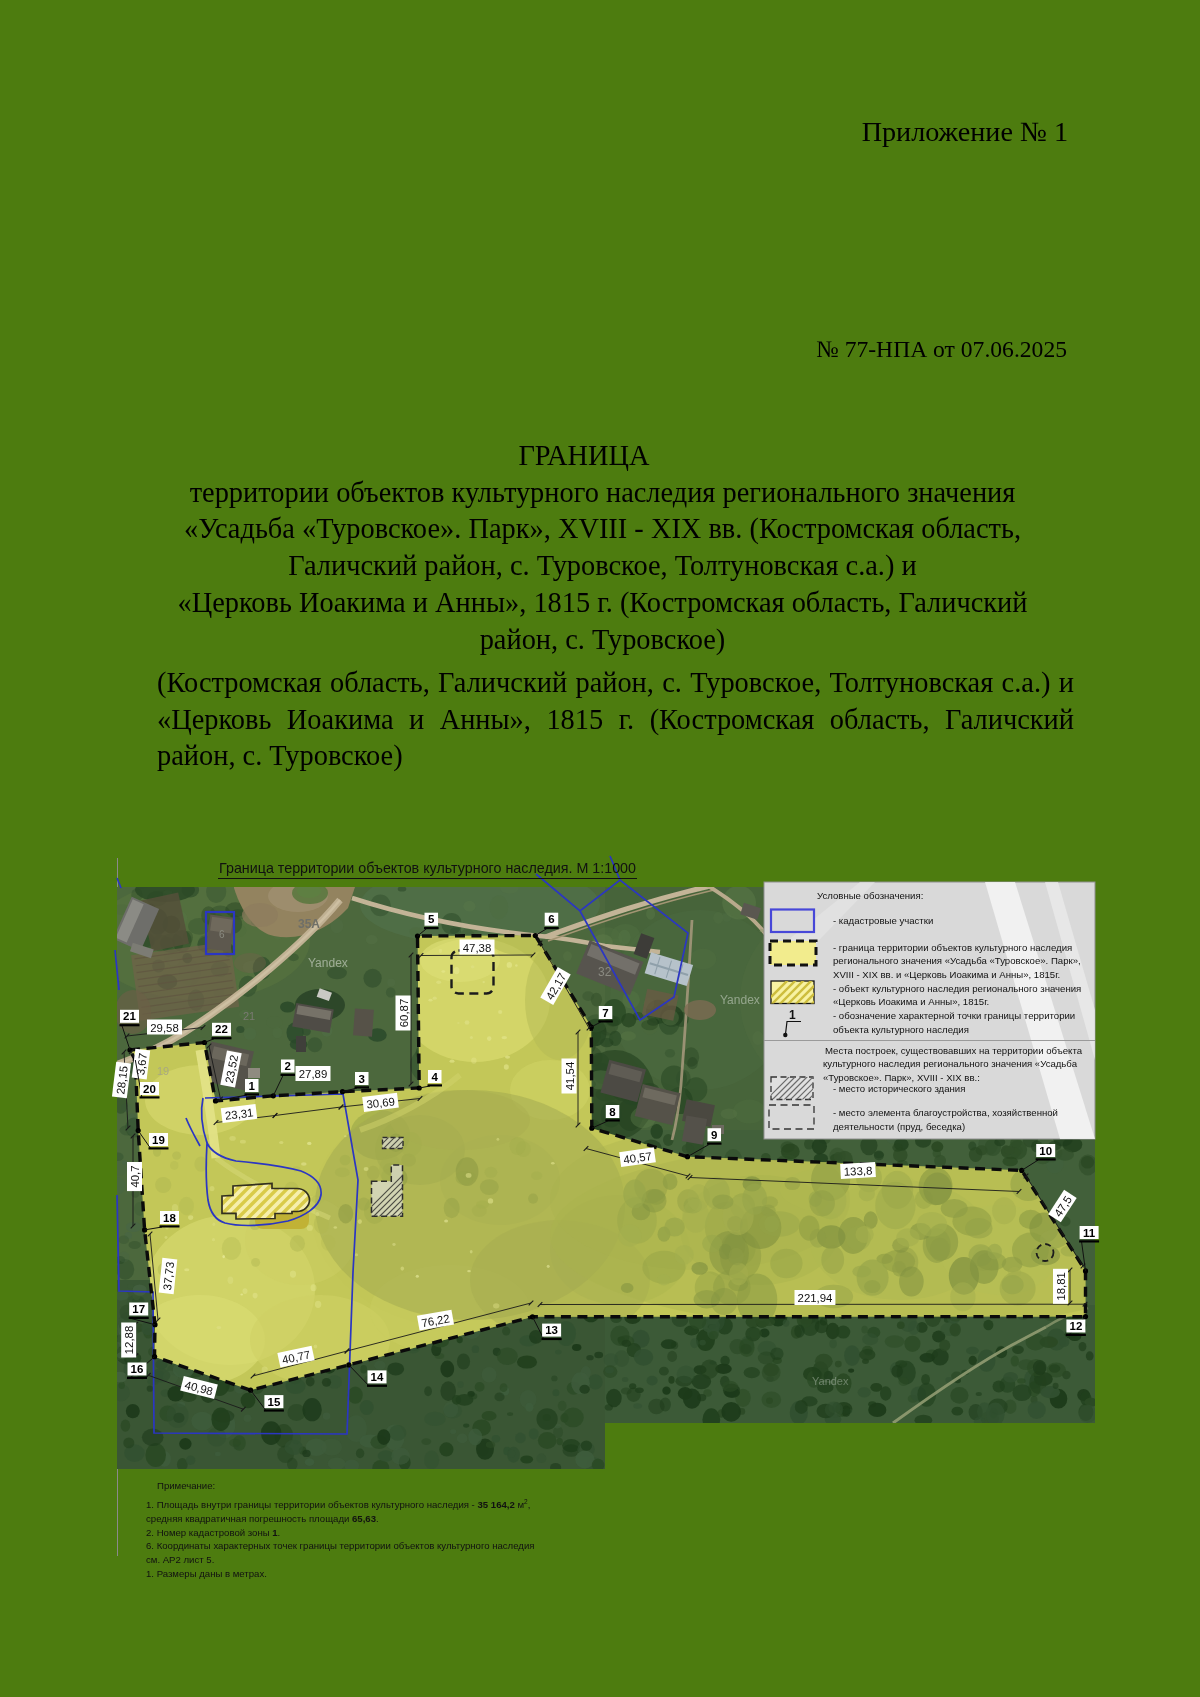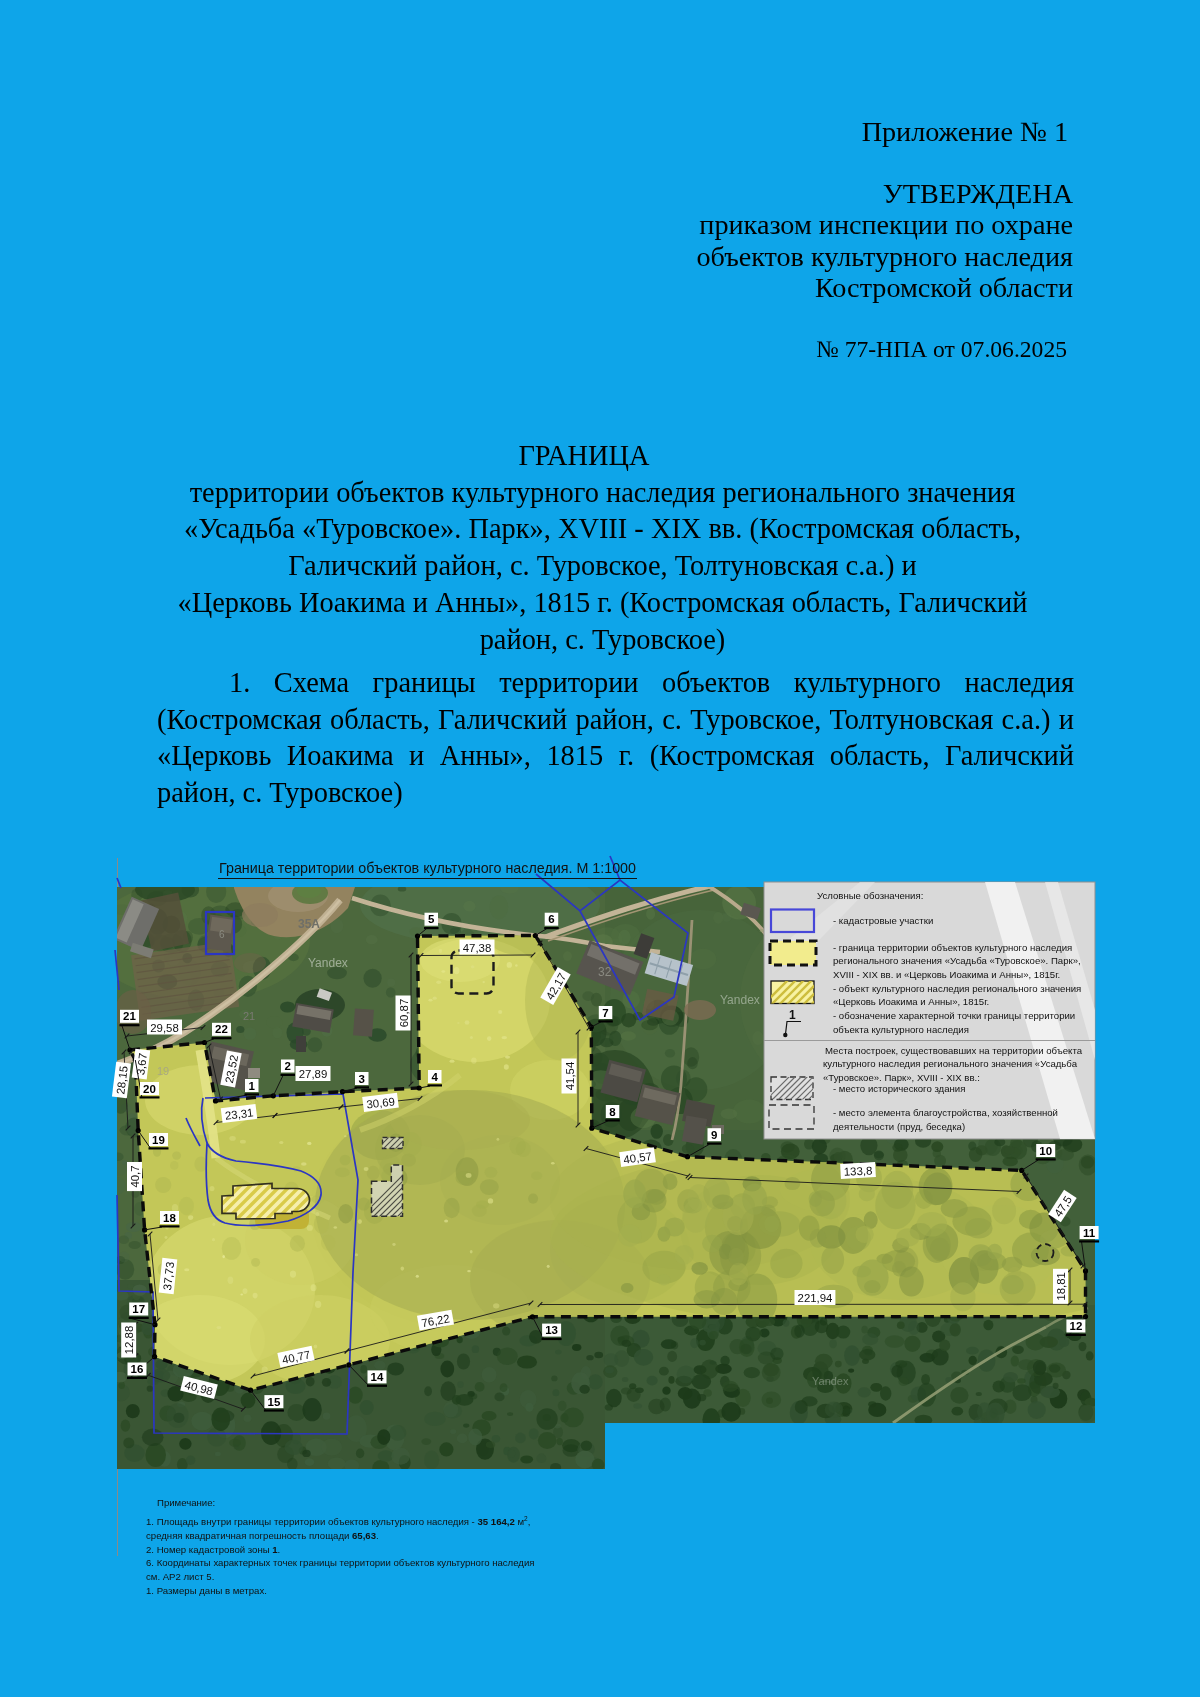--- a/index.html
+++ b/index.html
@@ -1,33 +1,31 @@
 <!DOCTYPE html>
 <html lang="ru"><head><meta charset="utf-8">
 <style>
 html,body{margin:0;padding:0;background:#fff;}
-#page{position:relative;width:1200px;height:1697px;background:#0ea5e9;overflow:hidden;
+#page{position:relative;width:1200px;height:1697px;background:#4d7c0f;overflow:hidden;
  font-family:"Liberation Serif", serif;color:#000;}
 .ser{position:absolute;font-family:"Liberation Serif", serif;}
 .j{text-align:justify;text-align-last:justify;}
-.notes{position:absolute;font-family:"Liberation Sans", sans-serif;font-size:9.6px;color:#111;line-height:13.65px;margin-top:17px;}
+.notes{position:absolute;font-family:"Liberation Sans", sans-serif;font-size:9.6px;color:#111;line-height:13.65px;}
 </style></head>
 <body>
 <div id="page">
 
 <div class="ser" style="top:116px;right:132px;font-size:28.2px;line-height:31.4px;text-align:right;">Приложение № 1</div>
 
-<div class="ser" style="top:178px;right:127px;font-size:28.2px;line-height:31.4px;text-align:right;">УТВЕРЖДЕНА<br>приказом инспекции по охране<br>объектов культурного наследия<br>Костромской области</div>
 
 <div class="ser" style="top:337px;right:133px;font-size:23.6px;line-height:24px;text-align:right;">№ 77-НПА от 07.06.2025</div>
 
 <div class="ser" style="top:438px;left:150px;width:905px;font-size:28.4px;line-height:36.7px;text-align:center;"><div style="padding-right:37px;">ГРАНИЦА</div>территории объектов культурного наследия регионального значения<br>«Усадьба «Туровское». Парк», XVIII - XIX вв. (Костромская область,<br>Галичский район, с. Туровское, Толтуновская с.а.) и<br>«Церковь Иоакима и Анны», 1815 г.  (Костромская область, Галичский<br>район, с. Туровское)</div>
 
 <div class="ser" style="top:665px;left:157px;width:917px;font-size:28.4px;line-height:36.7px;">
-<div class="j" style="padding-left:72px;">1. Схема границы территории объектов культурного наследия</div>
 <div class="j">(Костромская область, Галичский район, с. Туровское, Толтуновская с.а.) и</div>
 <div class="j">«Церковь Иоакима и Анны», 1815 г.  (Костромская область, Галичский</div>
 <div>район, с. Туровское)</div>
 </div>
 
 <div style="position:absolute;left:117px;top:858px;width:1px;height:698px;background:#8a8a8a;"></div>
 <svg width="992" height="625" viewBox="110 855 992 625" style="position:absolute;left:110px;top:855px">
 <defs>
 <clipPath id="clipYellow">
           <polygon points="130.0,1050.0 204.5,1042.5 215.5,1101.0 273.3,1095.8 342.5,1091.7 419.2,1088.0 417.5,936.0 535.3,935.5 591.3,1027.0 591.8,1128.2 687.5,1156.7 1021.7,1170.4 1085.5,1270.9 1085.5,1316.6 532.5,1316.8 348.8,1364.9 250.6,1390.2 154.5,1356.7 155.0,1324.7 144.6,1229.9 138.2,1130.6 135.3,1060.0"></polygon>

